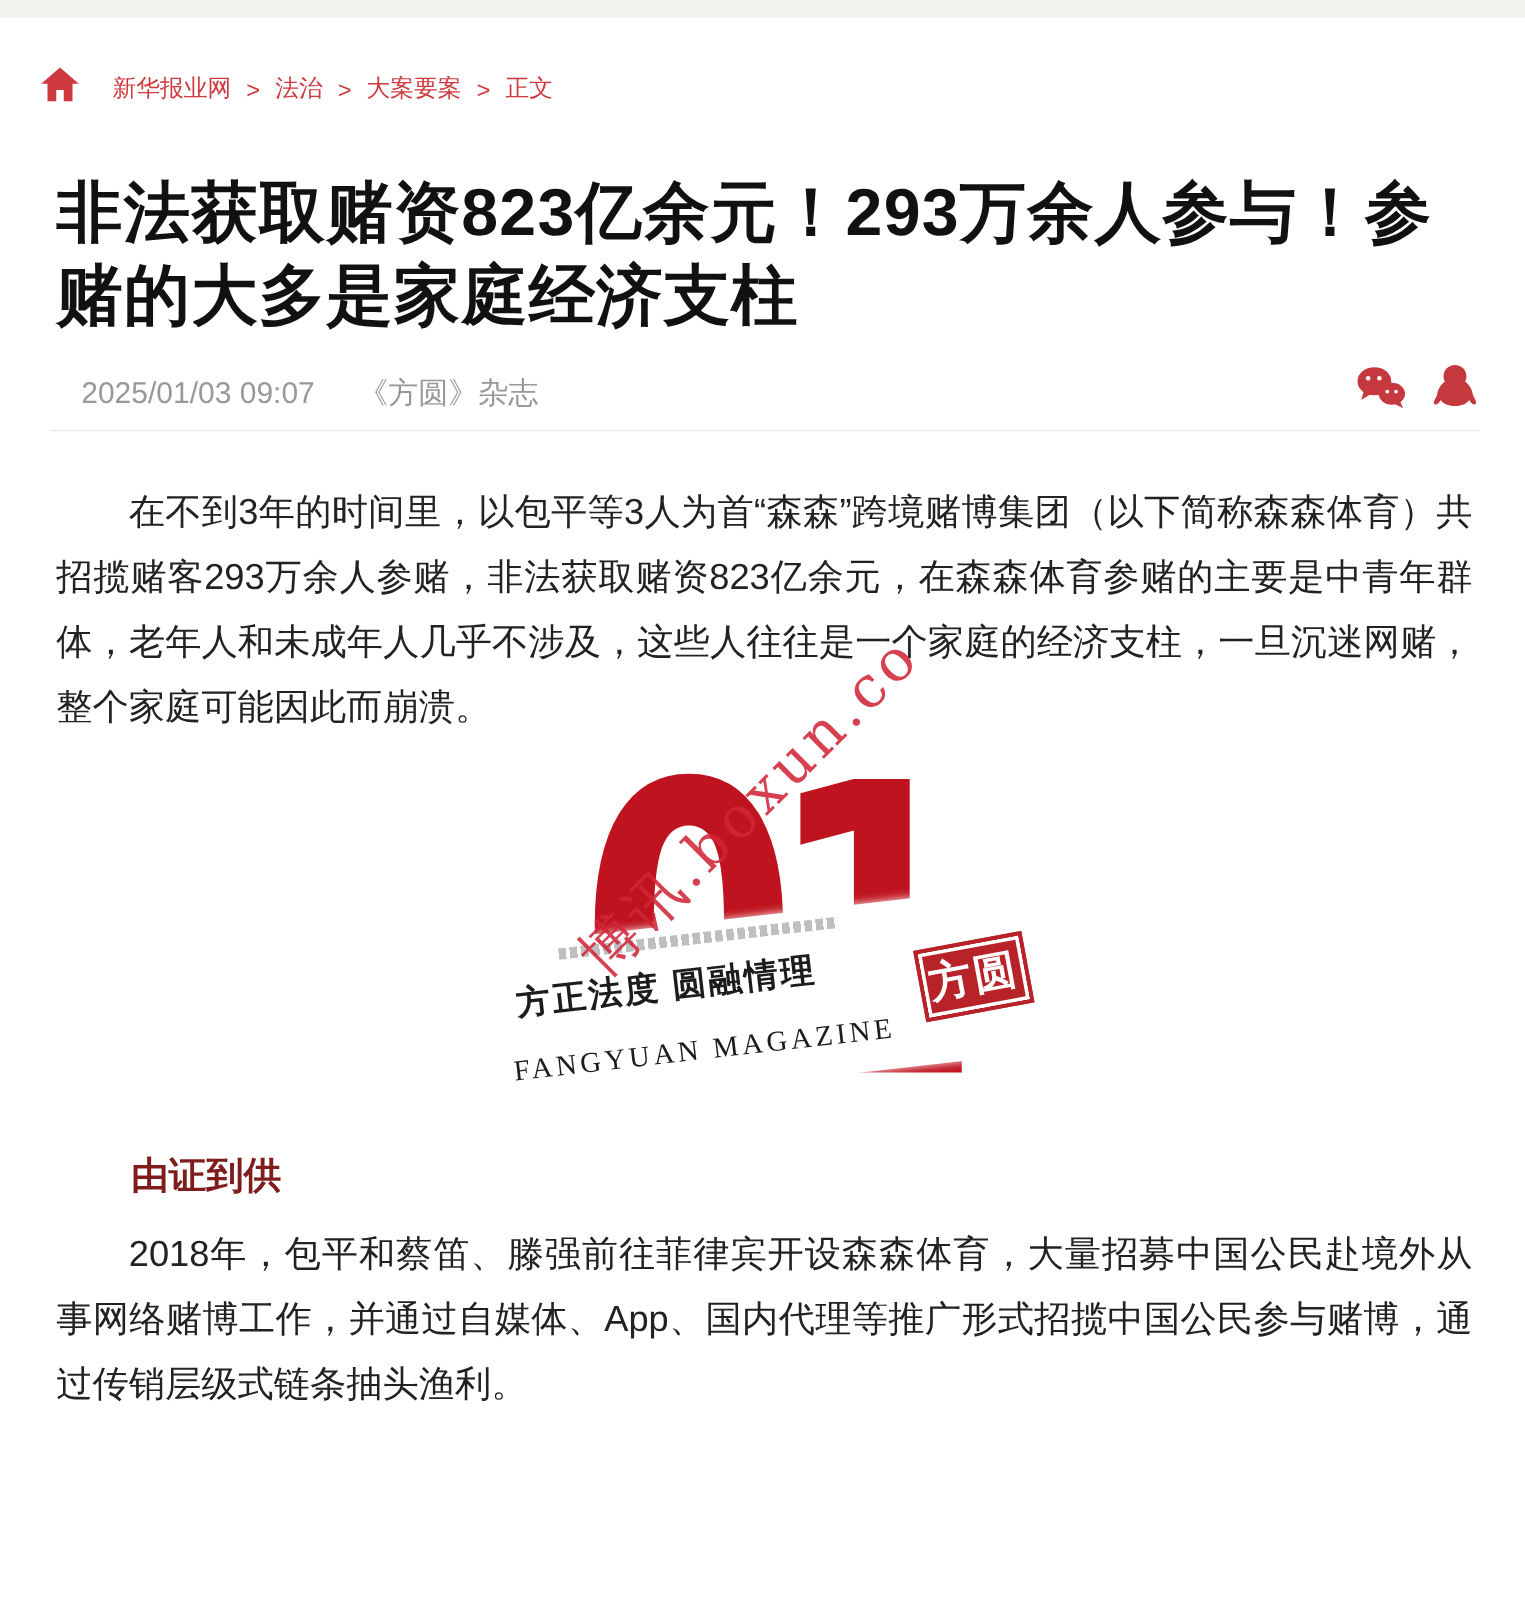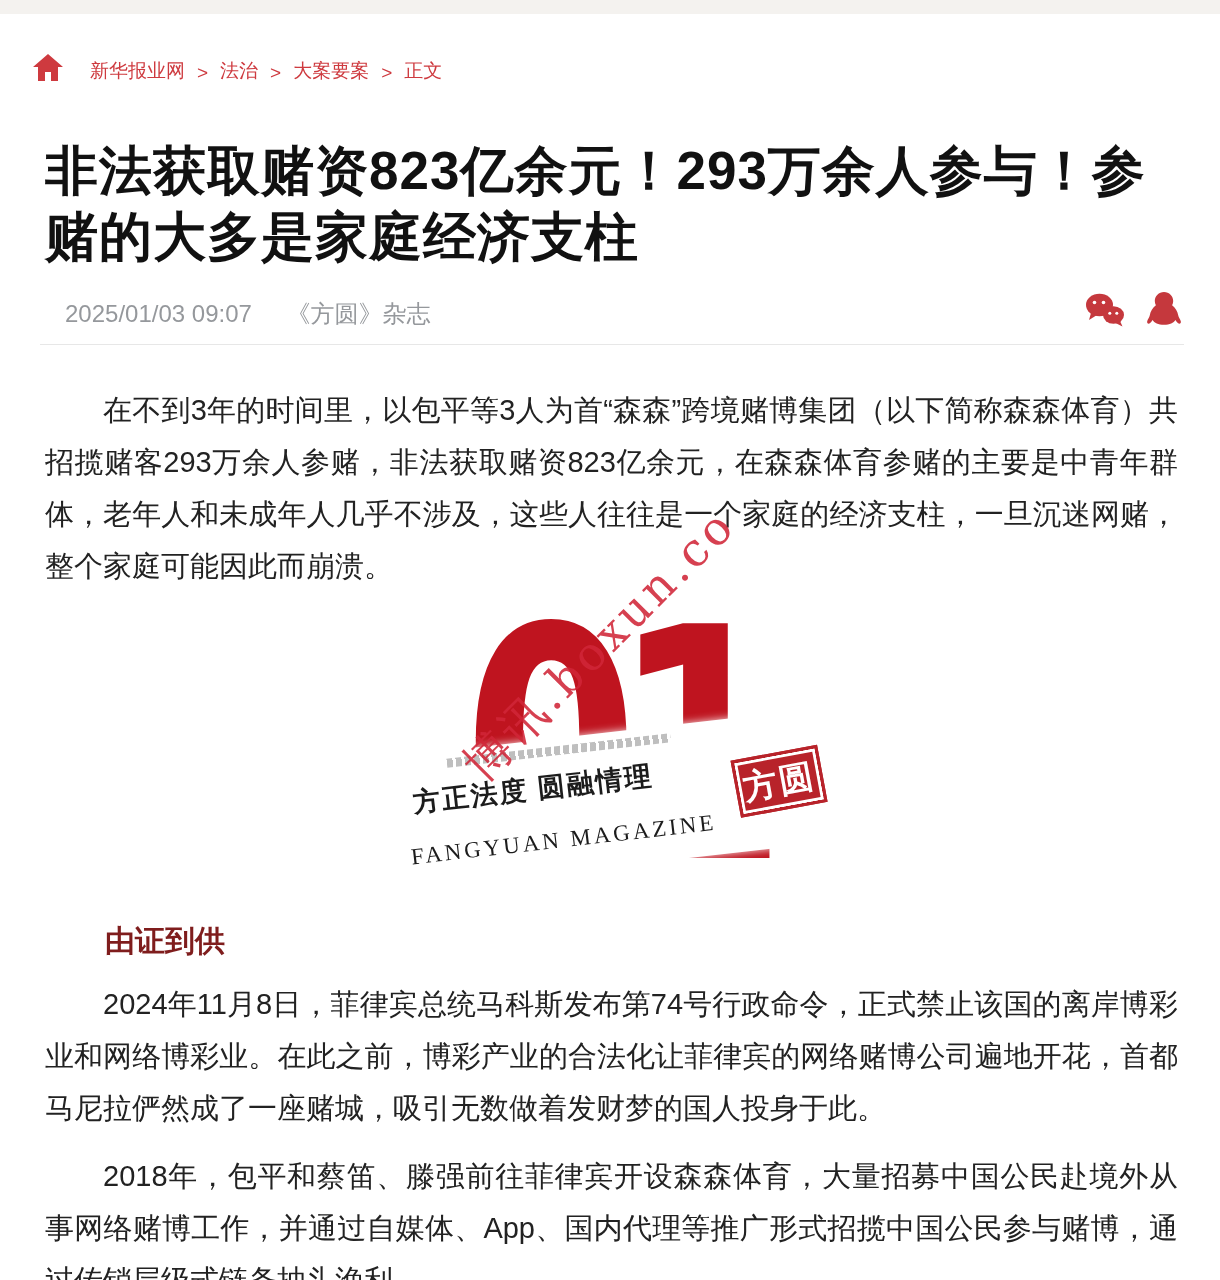--- a/index.html
+++ b/index.html
@@ -114,17 +114,16 @@
       <div class="banner-texts">
         <div class="fineprint"></div>
         <div class="banner-cn">方正法度 圆融情理</div>
         <div class="banner-en">FANGYUAN MAGAZINE</div>
       </div>
       <div class="stamp">方圆</div>
     </div>
   </div>
 
   <h2 class="section-heading">由证到供</h2>
-  <p class="para">2024年11月8日，菲律宾总统马科斯发布第74号行政命令，正式禁止该国的离岸博彩业和网络博彩业。在此之前，博彩产业的合法化让菲律宾的网络赌博公司遍地开花，首都马尼拉俨然成了一座赌城，吸引无数做着发财梦的国人投身于此。</p>
   <p class="para">2018年，包平和蔡笛、滕强前往菲律宾开设森森体育，大量招募中国公民赴境外从事网络赌博工作，并通过自媒体、App、国内代理等推广形式招揽中国公民参与赌博，通过传销层级式链条抽头渔利。</p>
 </article>
 
 <div class="watermark">博讯.boxun.co</div>
 
 </body></html>

